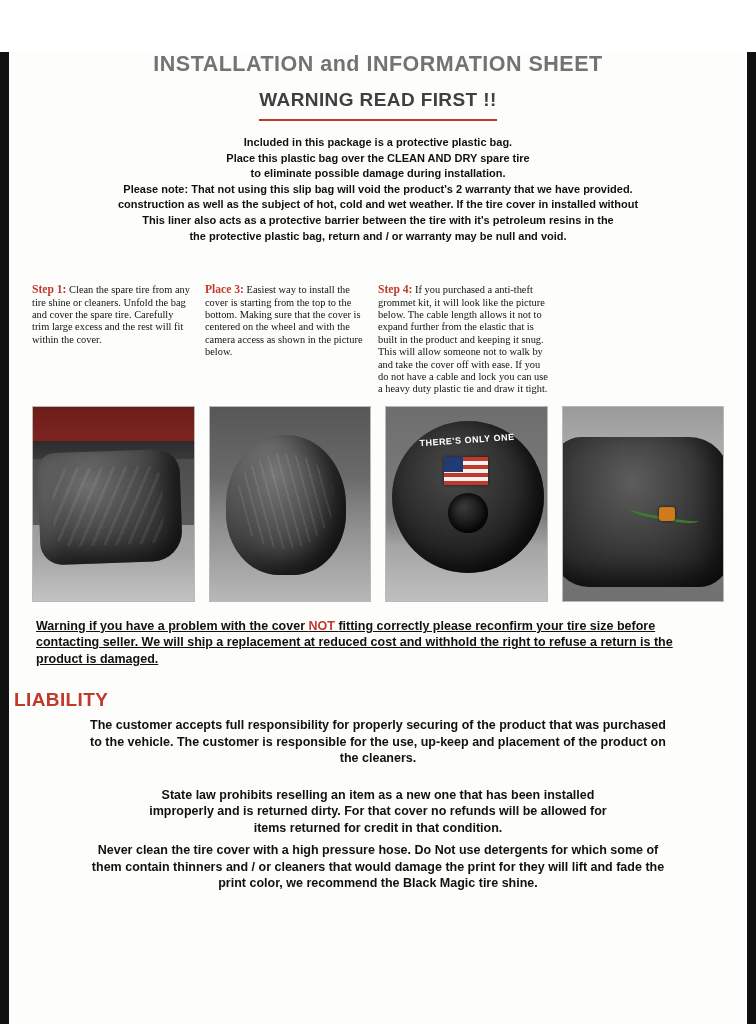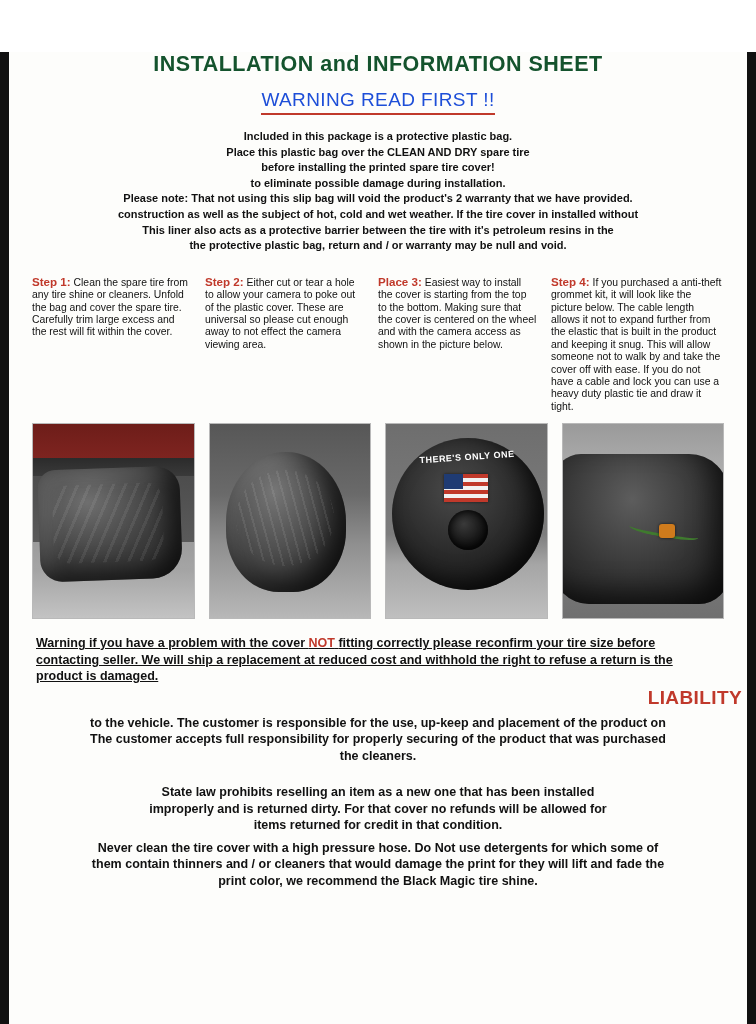--- a/index.html
+++ b/index.html
@@ -32,51 +32,52 @@
   }
   .edge-left { left: 0; }
   .edge-right { right: 0; }
 
   .title {
     text-align: center;
     font-size: 21.5px;
     font-weight: bold;
     letter-spacing: 0.5px;
     margin-top: 52px;
-    color: #14532d;
+    color: #737373;
   }
   .warning-head {
     text-align: center;
     margin-top: 12px;
   }
   .warning-head span {
     display: inline-block;
-    color: #1d4ed8;
-    font-weight: normal;
+    color: #404040;
+    font-weight: bold;
     font-size: 19px;
     border-bottom: 2px solid #c0392b;
-    padding-bottom: 2px;
+    padding-bottom: 8px;
     letter-spacing: 0.4px;
   }
   .intro {
     text-align: center;
     margin-top: 14px;
     font-size: 11px;
     font-weight: bold;
     line-height: 15.6px;
     padding: 0 22px;
     color: #111;
   }
   .intro p { margin: 0; }
 
   .steps {
     display: flex;
-    margin-top: 22px;
+    margin-top: 40px;
     padding: 0 18px;
     gap: 0;
+    font-family: Liberation Serif, serif;
   }
   .step {
     width: 25%;
     box-sizing: border-box;
     padding-right: 14px;
   }
   .step:last-child { padding-right: 0; }
   .step-text {
     font-size: 10.4px;
     line-height: 12.4px;
@@ -200,25 +201,25 @@
     padding: 0 22px;
     font-size: 12.5px;
     line-height: 16.5px;
     font-weight: bold;
     color: #111;
     text-decoration: underline;
   }
   .mid-note .red { color: #c0392b; }
 
   .section-head {
-    text-align: right;
+    text-align: left;
     color: #c0392b;
     font-weight: bold;
     font-size: 19px;
-    margin-top: 2px;
+    margin-top: 22px;
     letter-spacing: .4px;
   }
   .section-body {
     text-align: center;
     font-size: 12.5px;
     line-height: 16.5px;
     font-weight: bold;
     padding: 0 26px;
     margin-top: 6px;
     color: #111;
@@ -235,43 +236,36 @@
 
   <div class="title">INSTALLATION  and  INFORMATION  SHEET</div>
 
   <div class="warning-head">
     <span>WARNING READ FIRST !!</span>
   </div>
 
   <div class="intro">
     <p>Included in this package is a protective plastic bag.</p>
     <p>Place this plastic bag over the CLEAN AND DRY spare tire</p>
-    <p>before installing the printed spare tire cover!</p>
     <p>to eliminate possible damage during installation.</p>
     <p>Please note: That not using this slip bag will void the product's 2 warranty that we have provided.</p>
     <p>construction as well as the subject of hot, cold and wet weather.  If the tire cover in installed without</p>
     <p>This liner also acts as a protective barrier between the tire with it's petroleum resins in the</p>
     <p>the protective plastic bag, return and / or warranty may be null and void.</p>
   </div>
 
   <div class="steps">
     <div class="step">
       <div class="step-text">
         <span class="step-label">Step 1:</span>
         <span>Clean the spare tire from any tire shine or cleaners.  Unfold the bag and cover the spare tire. Carefully trim large excess and the rest will fit within the cover.</span>
       </div>
     </div>
     <div class="step">
       <div class="step-text">
-        <span class="step-label">Step 2:</span>
-        <span>Either cut or tear a hole to allow your camera to poke out of the plastic cover. These are universal so please cut enough away to not effect the camera viewing area.</span>
-      </div>
-    </div>
-    <div class="step">
-      <div class="step-text">
         <span class="step-label">Place 3:</span>
         <span>Easiest way to install the cover is starting from the top to the bottom. Making sure that the cover is centered on the wheel and with the camera access as shown in the picture below.</span>
       </div>
     </div>
     <div class="step">
       <div class="step-text">
         <span class="step-label">Step 4:</span>
         <span>If you purchased a anti-theft grommet kit, it will look like the picture below. The cable length allows it not to expand further from the elastic that is built in the product and keeping it snug. This will allow someone not to walk by and take the cover off with ease. If you do not have a cable and lock you can use a heavy duty plastic tie and draw it tight.</span>
       </div>
     </div>
@@ -299,22 +293,22 @@
   </div>
 
   <div class="mid-note">
     <span>Warning if you have a problem with the cover</span>
     <span class="red">NOT</span>
     <span>fitting correctly please reconfirm your tire size before contacting seller. We will ship a replacement at reduced cost and withhold the right to refuse a return is the product is damaged.</span>
   </div>
 
   <div class="section-head">LIABILITY</div>
   <div class="section-body">
+    <p>The customer accepts full responsibility for properly securing of the product that was purchased</p>
     <p>to the vehicle.  The customer is responsible for the use, up-keep and placement of the product on</p>
-    <p>The customer accepts full responsibility for properly securing of the product that was purchased</p>
     <p>the cleaners.</p>
   </div>
   <div class="blockgap"></div>
   <div class="section-body">
     <p>State law prohibits reselling an item as a new one that has been installed</p>
     <p>improperly and is returned dirty. For that cover no refunds will be allowed for</p>
     <p>items returned for credit in that condition.</p>
   </div>
 
   <div class="section-body">

